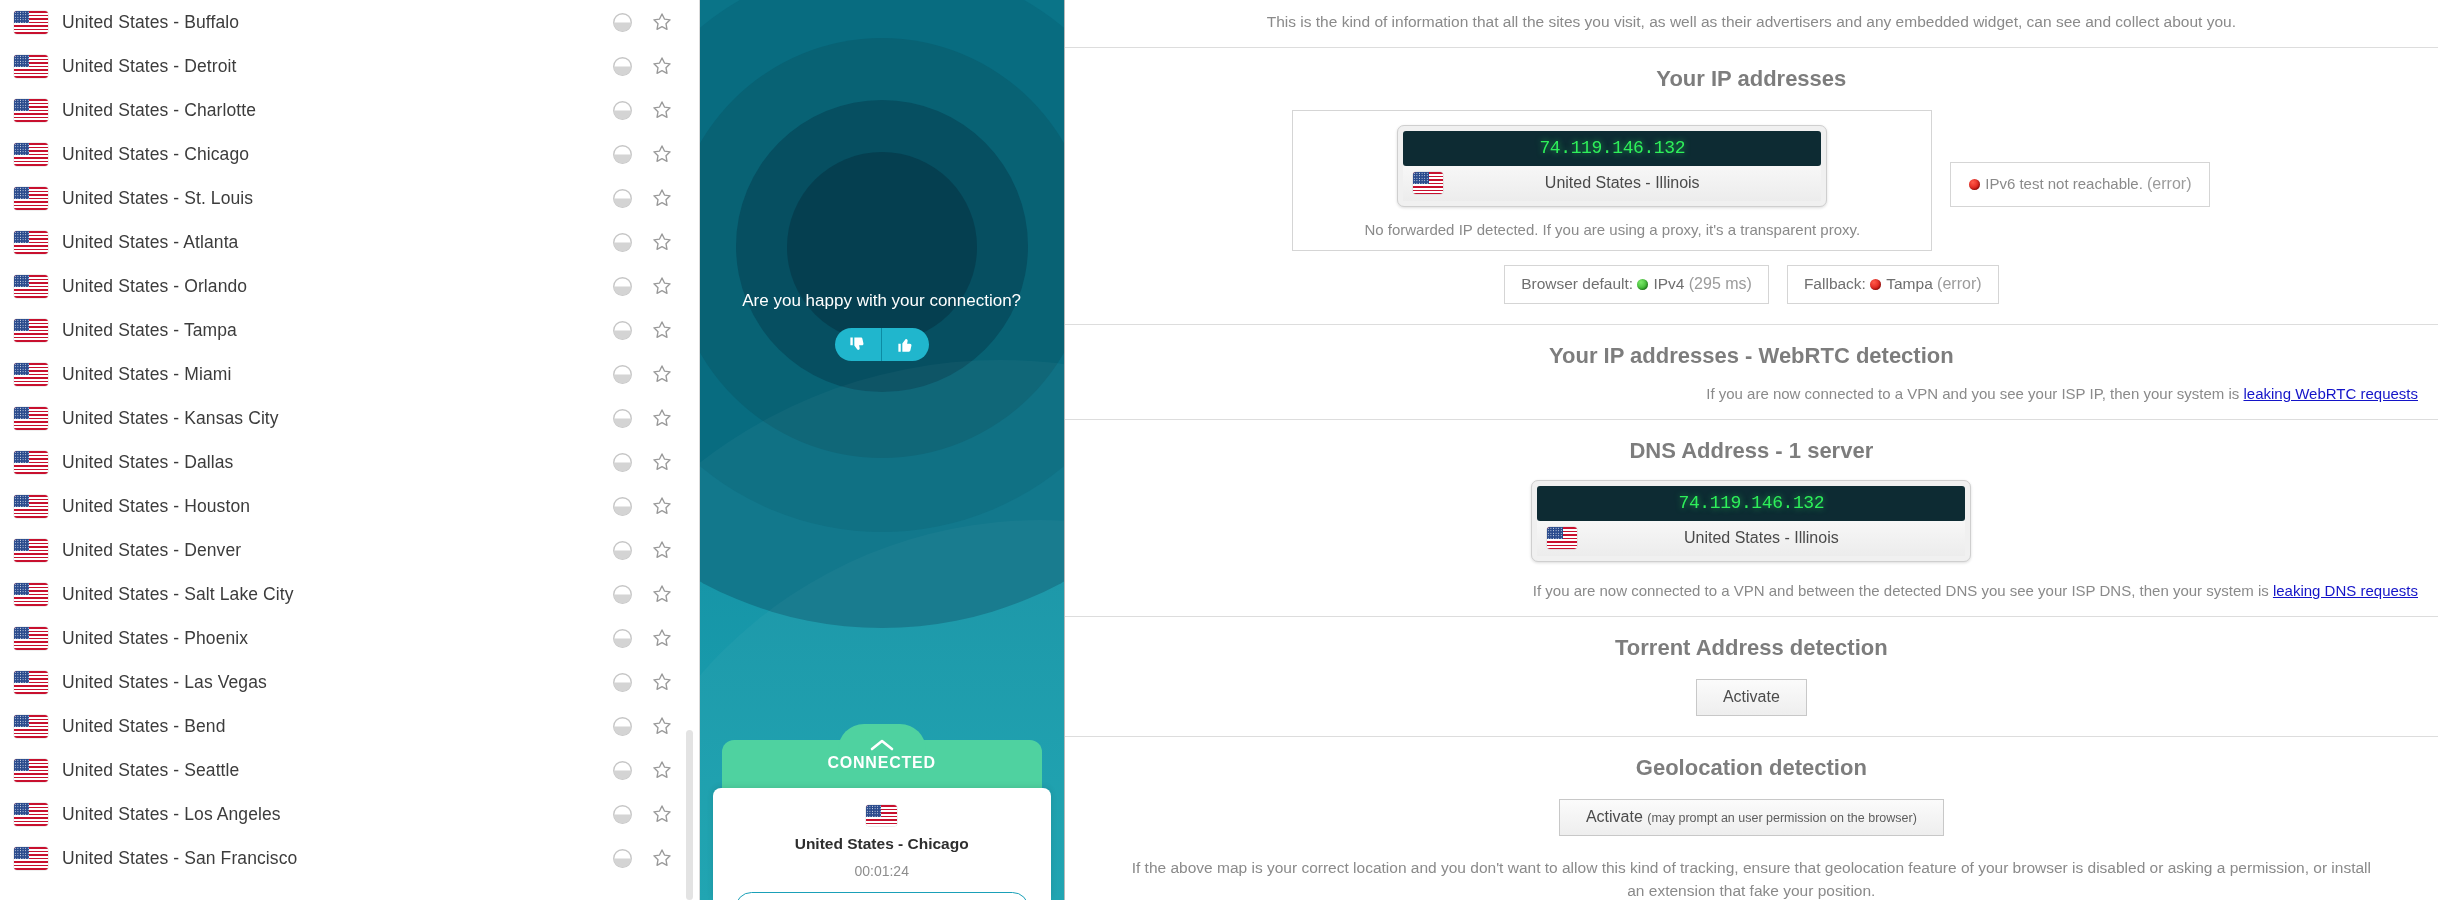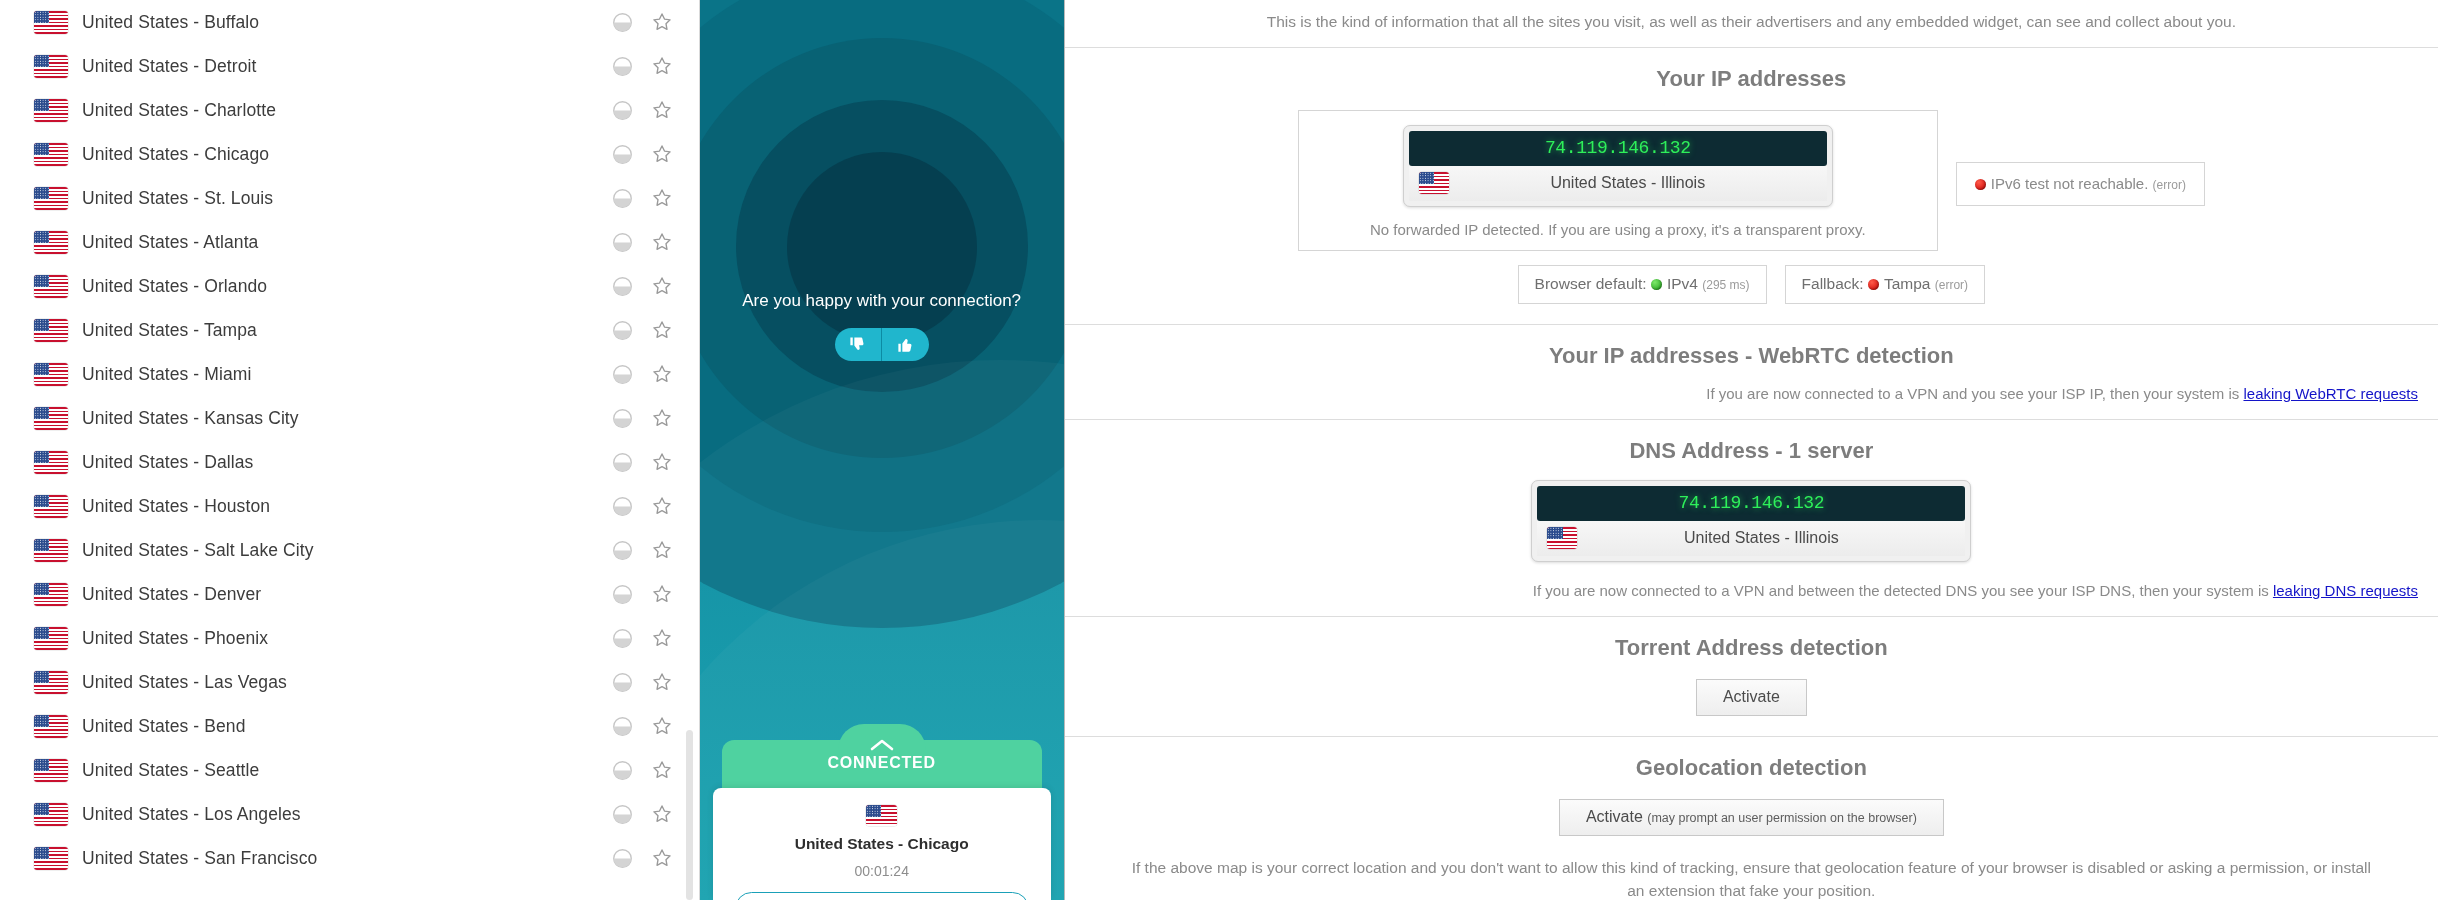--- a/index.html
+++ b/index.html
@@ -16,21 +16,20 @@
     width: 820px; height: 900px;
     background: #ffffff;
     position: relative;
     overflow: hidden;
   }
   .srow {
     display: flex; align-items: center;
     height: 44px;
     padding: 0 8px 0 14px;
     position: relative;
-    margin-left: 20px;
   }
   .flag {
     width: 34px; height: 23px;
     border-radius: 3px;
     overflow: hidden;
     flex: 0 0 auto;
     position: relative;
     box-shadow: 0 0 0 0.5px rgba(0,0,0,.13);
     background: #ffffff;
   }
@@ -209,21 +208,21 @@
     font-size: 15px; color:#8a8a8a;
     white-space:nowrap;
     margin-top: 52px;
     background:#fff;
   }
   .dot { display:inline-block; width:11px; height:11px; border-radius:50%;
     vertical-align: -1px; margin-right: 5px;
     box-shadow: inset -1px -1px 2px rgba(0,0,0,.35); }
   .dot-red { background: radial-gradient(circle at 35% 30%, #ff5a4a, #cc0000); }
   .dot-green { background: radial-gradient(circle at 35% 30%, #7ce86a, #199e14); }
-  .small { font-size: 12px; color: #9b9b9b; }
+  .small { font-size: 16px; color: #9b9b9b; }
 
   .pill-row { display:flex; justify-content:center; gap: 18px; padding: 0 0 20px; }
   .pill {
     border: 1px solid #d5d5d5; background:#fff;
     padding: 9px 16px 10px; font-size: 15.5px; color: #6f6f6f;
     white-space: nowrap;
   }
   .tp-sub { text-align:right; font-size: 15px; color:#8a8a8a; padding: 16px 20px 17px; }
   .tp-sub a, .lnk { color: #1414c8; text-decoration: underline; }
 
@@ -548,46 +547,46 @@
                 <path d="M12 3.2l2.7 5.6 6.1.85-4.45 4.25 1.08 6.05L12 17.1l-5.43 2.85 1.08-6.05L3.2 9.65l6.1-.85z"></path>
               </svg>
             </span>
           </div>
         </div>
         <div class="srow">
           <div class="flag">
             <div class="stripes"></div>
             <div class="canton"></div>
           </div>
+          <div class="sname">United States - Denver</div>
+          <div class="actions">
+            <span class="load-icon">
+              <svg width="21" height="21" viewBox="0 0 22 22">
+                <defs>
+                  <clipPath id="cpHalf">
+                    <rect x="0" y="11" width="22" height="11"></rect>
+                  </clipPath>
+                </defs>
+                <circle cx="11" cy="11" r="9.2" fill="none" stroke="#c6c6c6" stroke-width="1.4"></circle>
+                <circle cx="11" cy="11" r="9.2" fill="#d4d4d4" clip-path="url(#cpHalf)"></circle>
+              </svg>
+            </span>
+            <span class="star-icon">
+              <svg width="22" height="22" viewBox="0 0 24 24" fill="none" stroke="#9a9a9a" stroke-width="1.5" stroke-linejoin="round">
+                <path d="M12 3.2l2.7 5.6 6.1.85-4.45 4.25 1.08 6.05L12 17.1l-5.43 2.85 1.08-6.05L3.2 9.65l6.1-.85z"></path>
+              </svg>
+            </span>
+          </div>
+        </div>
+        <div class="srow">
+          <div class="flag">
+            <div class="stripes"></div>
+            <div class="canton"></div>
+          </div>
           <div class="sname">United States - Salt Lake City</div>
-          <div class="actions">
-            <span class="load-icon">
-              <svg width="21" height="21" viewBox="0 0 22 22">
-                <defs>
-                  <clipPath id="cpHalf">
-                    <rect x="0" y="11" width="22" height="11"></rect>
-                  </clipPath>
-                </defs>
-                <circle cx="11" cy="11" r="9.2" fill="none" stroke="#c6c6c6" stroke-width="1.4"></circle>
-                <circle cx="11" cy="11" r="9.2" fill="#d4d4d4" clip-path="url(#cpHalf)"></circle>
-              </svg>
-            </span>
-            <span class="star-icon">
-              <svg width="22" height="22" viewBox="0 0 24 24" fill="none" stroke="#9a9a9a" stroke-width="1.5" stroke-linejoin="round">
-                <path d="M12 3.2l2.7 5.6 6.1.85-4.45 4.25 1.08 6.05L12 17.1l-5.43 2.85 1.08-6.05L3.2 9.65l6.1-.85z"></path>
-              </svg>
-            </span>
-          </div>
-        </div>
-        <div class="srow">
-          <div class="flag">
-            <div class="stripes"></div>
-            <div class="canton"></div>
-          </div>
-          <div class="sname">United States - Denver</div>
           <div class="actions">
             <span class="load-icon">
               <svg width="21" height="21" viewBox="0 0 22 22">
                 <defs>
                   <clipPath id="cpHalf">
                     <rect x="0" y="11" width="22" height="11"></rect>
                   </clipPath>
                 </defs>
                 <circle cx="11" cy="11" r="9.2" fill="none" stroke="#c6c6c6" stroke-width="1.4"></circle>
                 <circle cx="11" cy="11" r="9.2" fill="#d4d4d4" clip-path="url(#cpHalf)"></circle>

